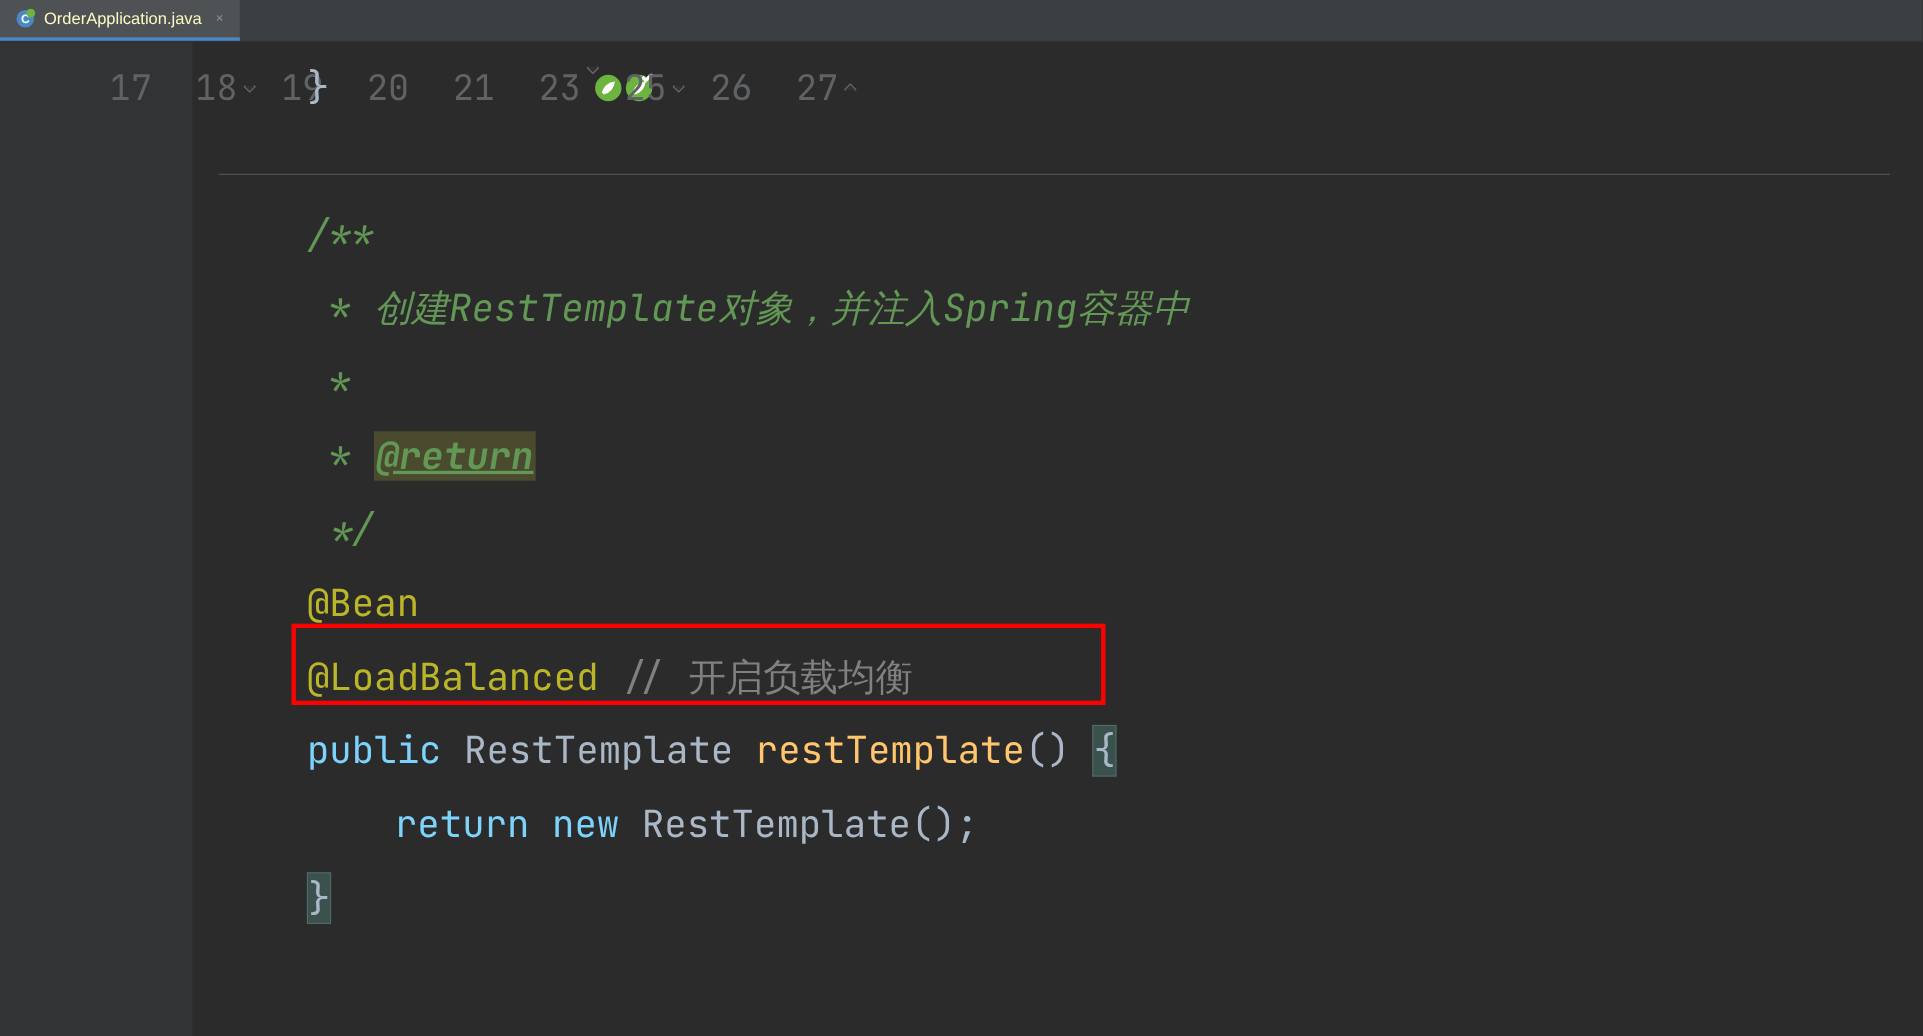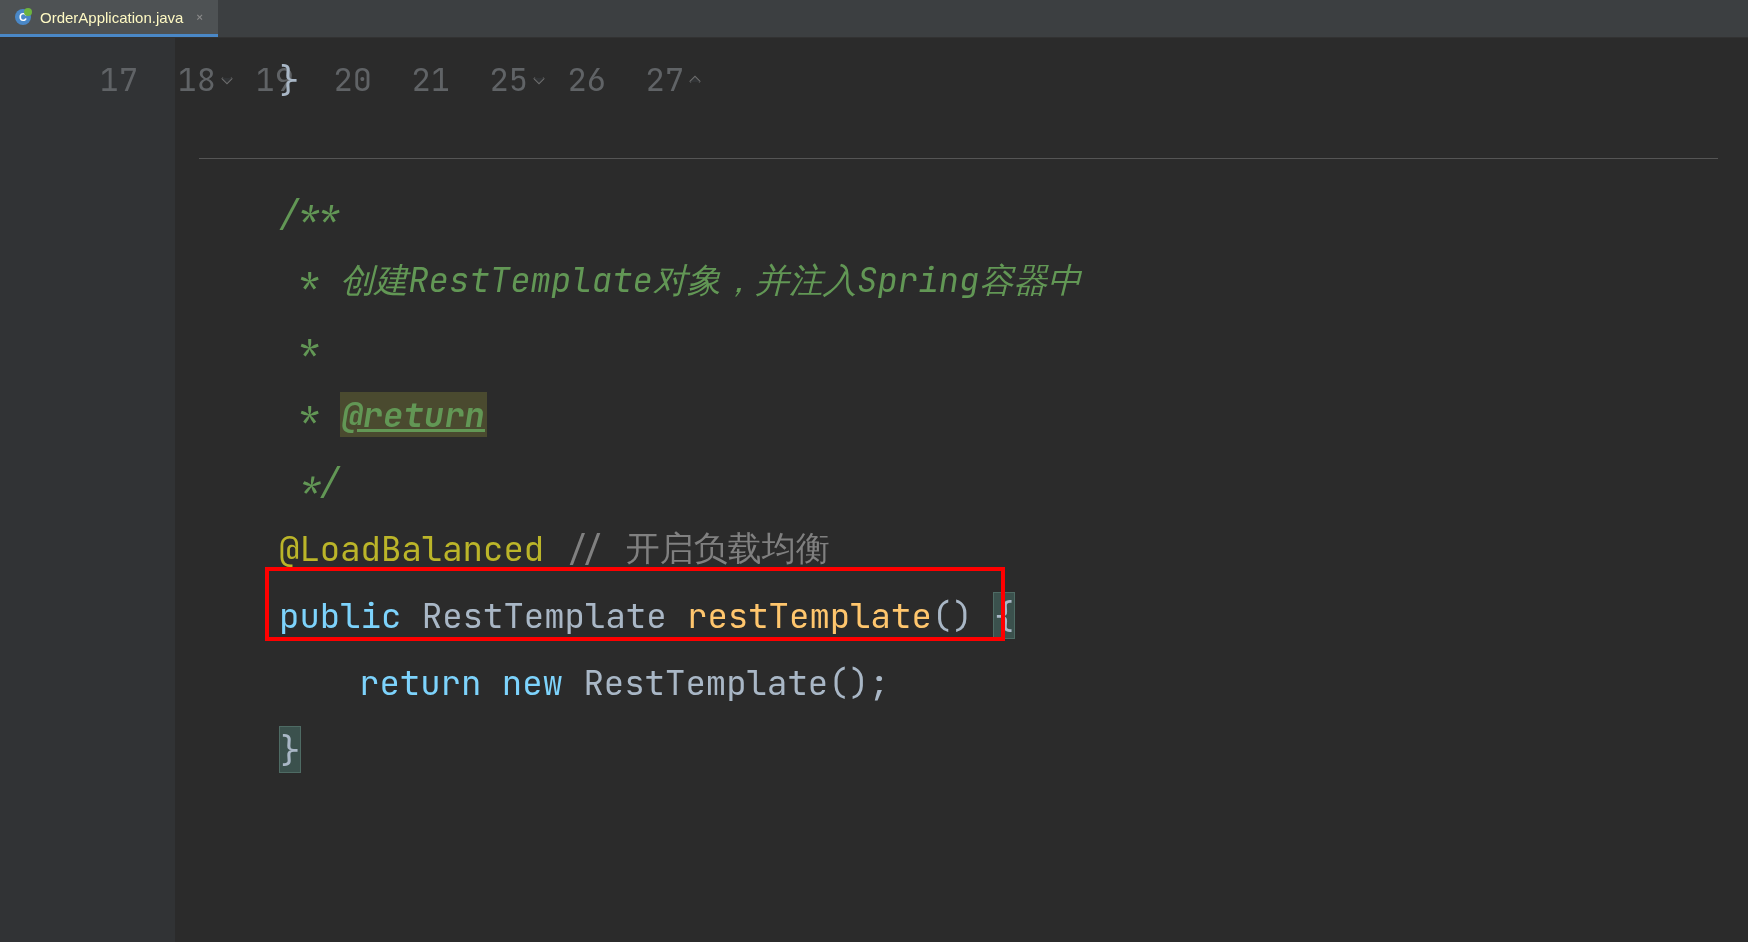--- a/index.html
+++ b/index.html
@@ -185,20 +185,40 @@
     <div class="gutter-row">
       <span class="line-number">19</span>
     </div>
     <div class="gutter-row">
       <span class="line-number">20</span>
     </div>
     <div class="gutter-row">
       <span class="line-number">21</span>
     </div>
     <div class="gutter-row">
+      <span class="line-number">23</span>
+      <span class="gutter-icons">
+        <svg class="spring-leaf" viewBox="0 0 26 26">
+          <circle cx="13" cy="13" r="12" fill="#6db33f"></circle>
+          <path d="M7 17 Q10 8 19 7 Q18 16 9 19 Q8 18 7 17" fill="#fff"></path>
+        </svg>
+        <svg class="spring-leaf" viewBox="0 0 26 26">
+          <circle cx="13" cy="13" r="12" fill="#6db33f"></circle>
+          <path d="M7 17 Q10 8 19 7 Q18 16 9 19 Q8 18 7 17" fill="#fff"></path>
+          <path d="M16 3 L19 6 L25 0" fill="none" stroke="#fff" stroke-width="3"></path>
+        </svg>
+      </span>
+      <span class="fold-marker" style="top:8px">
+        <svg viewBox="0 0 16 16">
+            <path d="M3 6 L8 11 L13 6" fill="none" stroke="#6e6e6e" stroke-width="2"></path>
+            <path d="M3 6 L8 11 L13 6 Z" fill="#313335"></path>
+          </svg>
+      </span>
+    </div>
+    <div class="gutter-row">
       <span class="line-number">25</span>
       <span class="fold-marker">
         <svg viewBox="0 0 16 16">
             <path d="M3 6 L8 11 L13 6" fill="none" stroke="#6e6e6e" stroke-width="2"></path>
             <path d="M3 6 L8 11 L13 6 Z" fill="#313335"></path>
           </svg>
       </span>
     </div>
     <div class="gutter-row">
       <span class="line-number">26</span>
@@ -217,20 +237,21 @@
   <div class="code-area">
     <div class="separator-line"></div>
 
     <div class="code-line indent-1"><span class="tok-brace">}</span></div>
     <div class="code-line"></div>
     <div class="code-line indent-1"><span class="tok-comment">/**</span></div>
     <div class="code-line indent-1"><span class="tok-comment-star"> * </span><span class="tok-comment">创建RestTemplate对象，并注入Spring容器中</span></div>
     <div class="code-line indent-1"><span class="tok-comment-star"> *</span></div>
     <div class="code-line indent-1"><span class="tok-comment-star"> * </span><span class="tok-doc-tag">@return</span></div>
     <div class="code-line indent-1"><span class="tok-comment"> */</span></div>
+    <div class="code-line indent-1"><span class="tok-annotation">@Bean</span></div>
     <div class="code-line indent-1" style="position:relative">
       <span class="tok-annotation">@LoadBalanced</span><span class="tok-line-comment"> // </span><span class="tok-line-comment">开启负载均衡</span>
     </div>
     <div class="code-line indent-1"><span class="tok-keyword">public </span><span class="tok-identifier">RestTemplate </span><span class="tok-method">restTemplate</span><span class="tok-identifier">() </span><span class="tok-brace brace-match">{</span></div>
     <div class="code-line indent-2"><span class="tok-keyword">return </span><span class="tok-keyword">new </span><span class="tok-identifier">RestTemplate</span><span class="tok-identifier">();</span></div>
     <div class="code-line indent-1"><span class="tok-brace brace-match">}</span></div>
 
     <div class="highlight-box" style="left:90px; top:529px; width:740px; height:74px;"></div>
   </div>
 </div>

